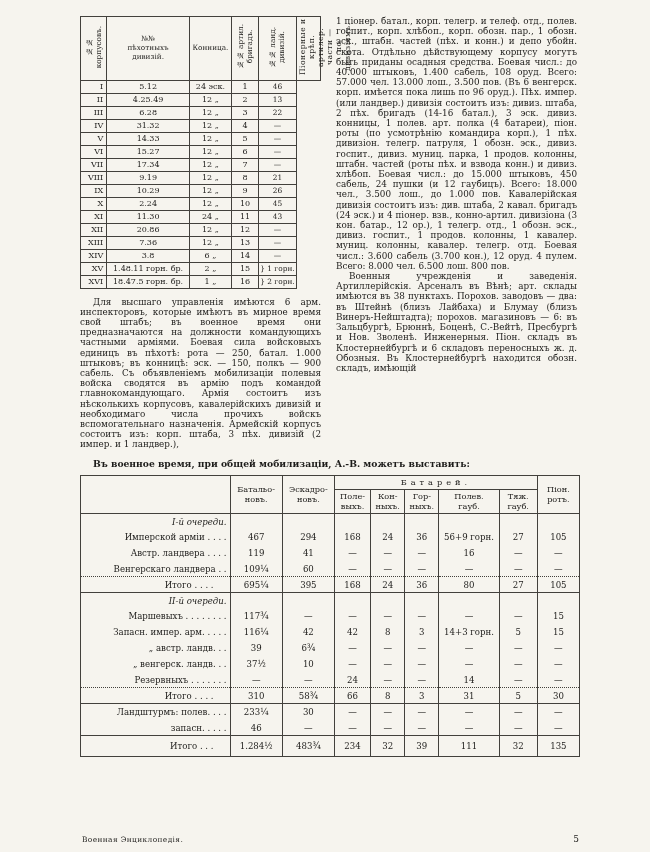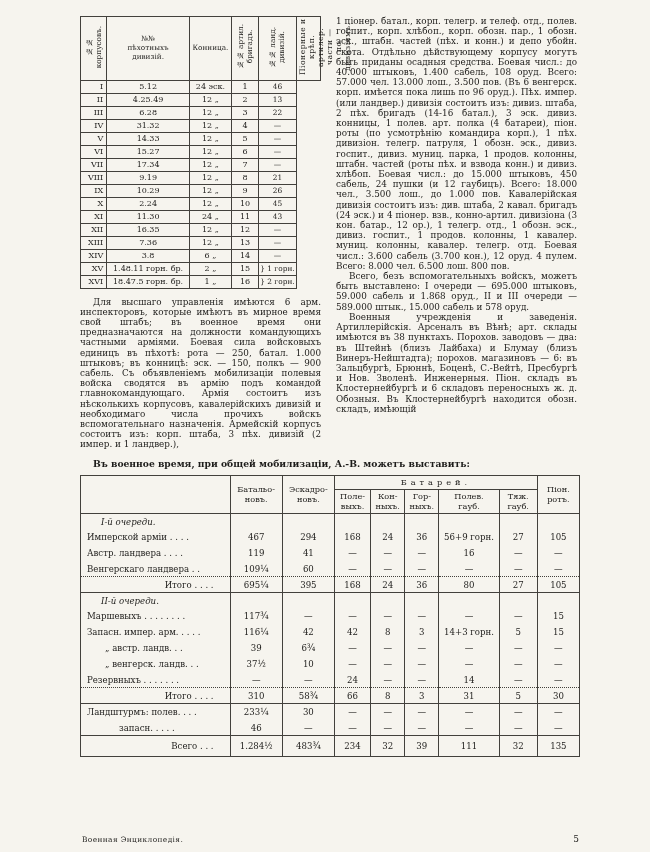--- a/index.html
+++ b/index.html
@@ -27,21 +27,21 @@
   .vert { writing-mode:vertical-rl; transform:rotate(180deg); white-space:pre-line; display:inline-block; line-height:9px; }
   .vert.note { font-size:7.6px; letter-spacing:0.5px; }
 
   
   .mob-title { font-size:9.2px; margin:8px 0 6px; text-indent:13px;font-weight:bold; }
   table.mob { border-collapse:collapse; table-layout:fixed; width:100%; font-size:8.6px; border:1.5px solid #43413c; }
   .mob th, .mob td { border-left:1px solid #43413c; border-right:1px solid #43413c; padding:1px 3px; }
   .mob thead th { border-bottom:1px solid #43413c; font-weight:normal; text-align:center; white-space:pre-line; font-size:8.2px; line-height:9.6px; vertical-align:middle; padding:2px 1px; }
   .mob thead .sp { letter-spacing:4px; }
   .mob td.num { text-align:center; height:16px; vertical-align:middle; white-space:nowrap; }
-  .mob td.label { text-align:left; padding-left:6px; white-space:nowrap; overflow:hidden; }
+  .mob td.label { text-align:right; padding-left:6px; white-space:nowrap; overflow:hidden; }
   .mob td.label.total { text-align:right; padding-right:16px;padding-left:45px; }
   .mob td.label.indent { padding-left:24px;margin-top:47px; }
   .mob td.label.indent2 { padding-left:38px; }
   .mob tr.section td { font-style:italic; height:15px; }
   .mob tr.section td.label { padding-left:20px; white-space:nowrap; }
   .mob tr.rule-solid td { border-top:1px solid #43413c; }
   .mob tr.rule-dotted td { border-top:1px dotted #43413c; }
   .mob tr.tall td { height:21px; }
 
   .footer { position:absolute; left:82px; right:71px; bottom:8px; display:flex; justify-content:space-between; align-items:baseline; }
@@ -156,21 +156,21 @@
             </tr>
             <tr>
               <td>XI</td>
               <td>11.30</td>
               <td>24 „</td>
               <td>11</td>
               <td>43</td>
             </tr>
             <tr>
               <td>XII</td>
-              <td>16.35</td>
+              <td>20.86</td>
               <td>12 „</td>
               <td>12</td>
               <td>—</td>
             </tr>
             <tr>
               <td>XIII</td>
               <td>7.36</td>
               <td>12 „</td>
               <td>13</td>
               <td>—</td>
@@ -200,21 +200,20 @@
       </table>
 
       <div>
           <p>Для высшаго управленія имѣются 6 арм. инспекторовъ, которые имѣютъ въ мирное время свой штабъ; въ военное время они предназначаются на должности командующихъ частными арміями. Боевая сила войсковыхъ единицъ въ пѣхотѣ: рота — 250, батал. 1.000 штыковъ; въ конницѣ: эск. — 150, полкъ — 900 сабель. Съ объявленіемъ мобилизаціи полевыя войска сводятся въ армію подъ командой главнокомандующаго. Армія состоитъ изъ нѣсколькихъ корпусовъ, кавалерійскихъ дивизій и необходимаго числа прочихъ войскъ вспомогательнаго назначенія. Армейскій корпусъ состоитъ изъ: корп. штаба, 3 пѣх. дивизій (2 импер. и 1 ландвер.),</p>
         </div>
     </div>
 
     <div class="col col-right">
       <div>
           <p>1 піонер. батал., корп. телегр. и телеф. отд., полев. госпит., корп. хлѣбоп., корп. обозн. пар., 1 обозн. эск., штабн. частей (пѣх. и конн.) и депо убойн. скота. Отдѣльно дѣйствующему корпусу могутъ быть приданы осадныя средства. Боевая числ.: до 40.000 штыковъ, 1.400 сабель, 108 оруд. Всего: 57.000 чел. 13.000 лош., 3.500 пов. (Въ 6 венгерск. корп. имѣется пока лишь по 96 оруд.). Пѣх. импер. (или ландвер.) дивизія состоитъ изъ: дивиз. штаба, 2 пѣх. бригадъ (14-16 батал.), 3 эск. дивиз. конницы, 1 полев. арт. полка (4 батареи), піон. роты (по усмотрѣнію командира корп.), 1 пѣх. дивизіон. телегр. патруля, 1 обозн. эск., дивиз. госпит., дивиз. муниц. парка, 1 продов. колонны, штабн. частей (роты пѣх. и взвода конн.) и дивиз. хлѣбоп. Боевая числ.: до 15.000 штыковъ, 450 сабель, 24 пушки (и 12 гаубицъ). Всего: 18.000 чел., 3.500 лош., до 1.000 пов. Кавалерійская дивизія состоитъ изъ: див. штаба, 2 кавал. бригадъ (24 эск.) и 4 піонер. взв., конно-артил. дивизіона (3 кон. батар., 12 ор.), 1 телегр. отд., 1 обозн. эск., дивиз. госпит., 1 продов. колонны, 1 кавалер. муниц. колонны, кавалер. телегр. отд. Боевая числ.: 3.600 сабель (3.700 кон.), 12 оруд. 4 пулем. Всего: 8.000 чел. 6.500 лош. 800 пов.</p>
-          <p>Всего, безъ вспомогательныхъ войскъ, можетъ быть выставлено: I очереди — 695.000 штыковъ, 59.000 сабель и 1.868 оруд., II и III очереди — 589.000 штык., 15.000 сабель и 578 оруд.</p>
           <p>Военныя учрежденія и заведенія. Артиллерійскія. Арсеналъ въ Вѣнѣ; арт. склады имѣются въ 38 пунктахъ. Порохов. заводовъ — два: въ Штейнѣ (близъ Лайбаха) и Блумау (близъ Винеръ-Нейштадта); порохов. магазиновъ — 6: въ Зальцбургѣ, Брюннѣ, Боценѣ, С.-Вейтѣ, Пресбургѣ и Нов. Зволенѣ. Инженерныя. Піон. складъ въ Клостернейбургѣ и 6 складовъ переносныхъ ж. д. Обозныя. Въ Клостернейбургѣ находится обозн. складъ, имѣющій</p>
         </div>
     </div>
 
   </div>
 
   <p class="mob-title">Въ военное время, при общей мобилизаціи, А.-В. можетъ выставить:</p>
 
   <table class="mob">
     <colgroup>
@@ -401,21 +400,21 @@
           <td class="num">46</td>
           <td class="num">—</td>
           <td class="num">—</td>
           <td class="num">—</td>
           <td class="num">—</td>
           <td class="num">—</td>
           <td class="num">—</td>
           <td class="num">—</td>
         </tr>
         <tr class="rule-solid tall">
-          <td class="label total">Всего . . .</td>
+          <td class="label total">Итого . . .</td>
           <td class="num">1.284½</td>
           <td class="num">483¾</td>
           <td class="num">234</td>
           <td class="num">32</td>
           <td class="num">39</td>
           <td class="num">111</td>
           <td class="num">32</td>
           <td class="num">135</td>
         </tr>
       </tbody>

